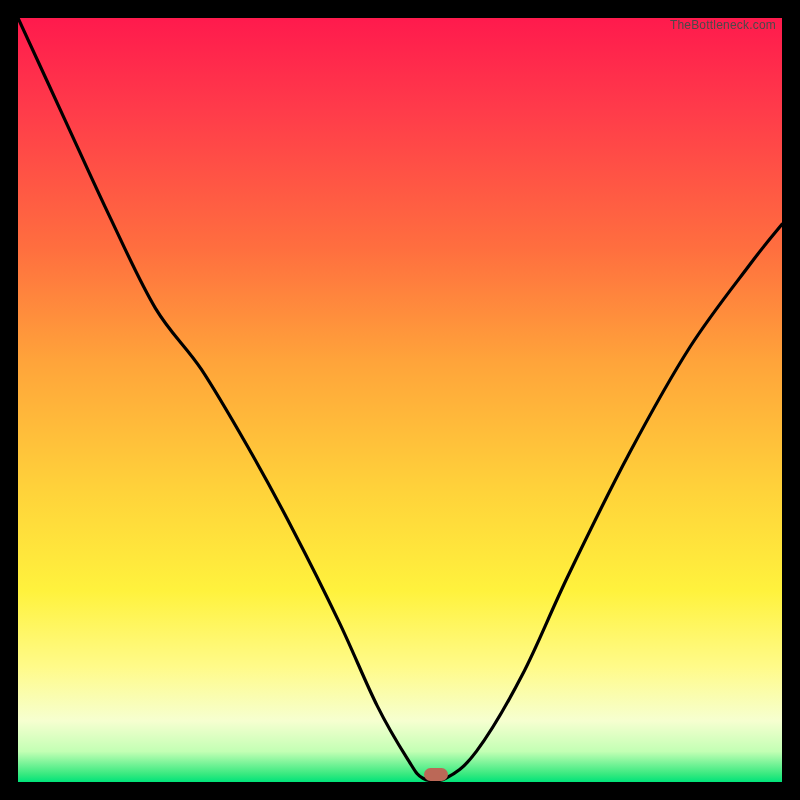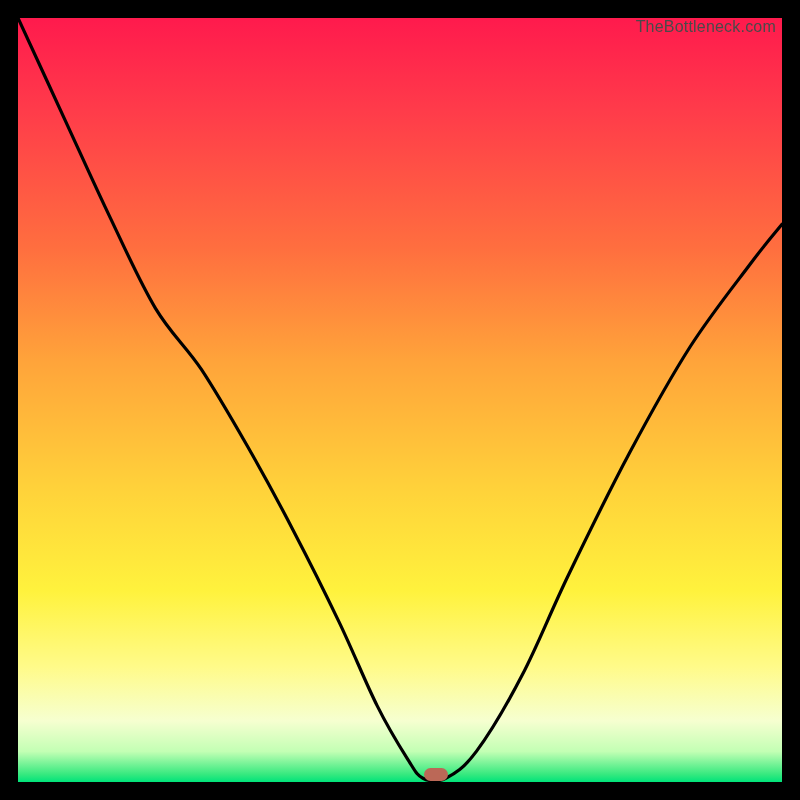--- a/index.html
+++ b/index.html
@@ -35,21 +35,21 @@
       #c3ffb4 96%,
       #36e97f 99%,
       #00e37a 100%
     );
   }
   .watermark {
     position: absolute;
     top: 0px;
     right: 6px;
     font-family: Arial, Helvetica, sans-serif;
-    font-size: 16px;
+    font-size: 12px;
     color: #4a4a4a;
     letter-spacing: 0.2px;
     user-select: none;
   }
   svg.curve {
     position: absolute;
     left: 0;
     top: 0;
     width: 764px;
     height: 764px;

